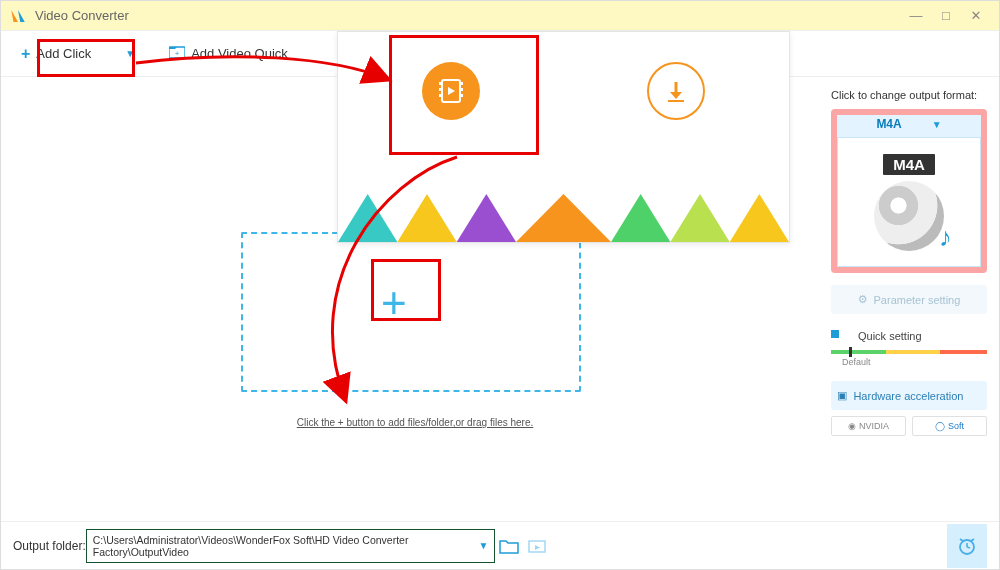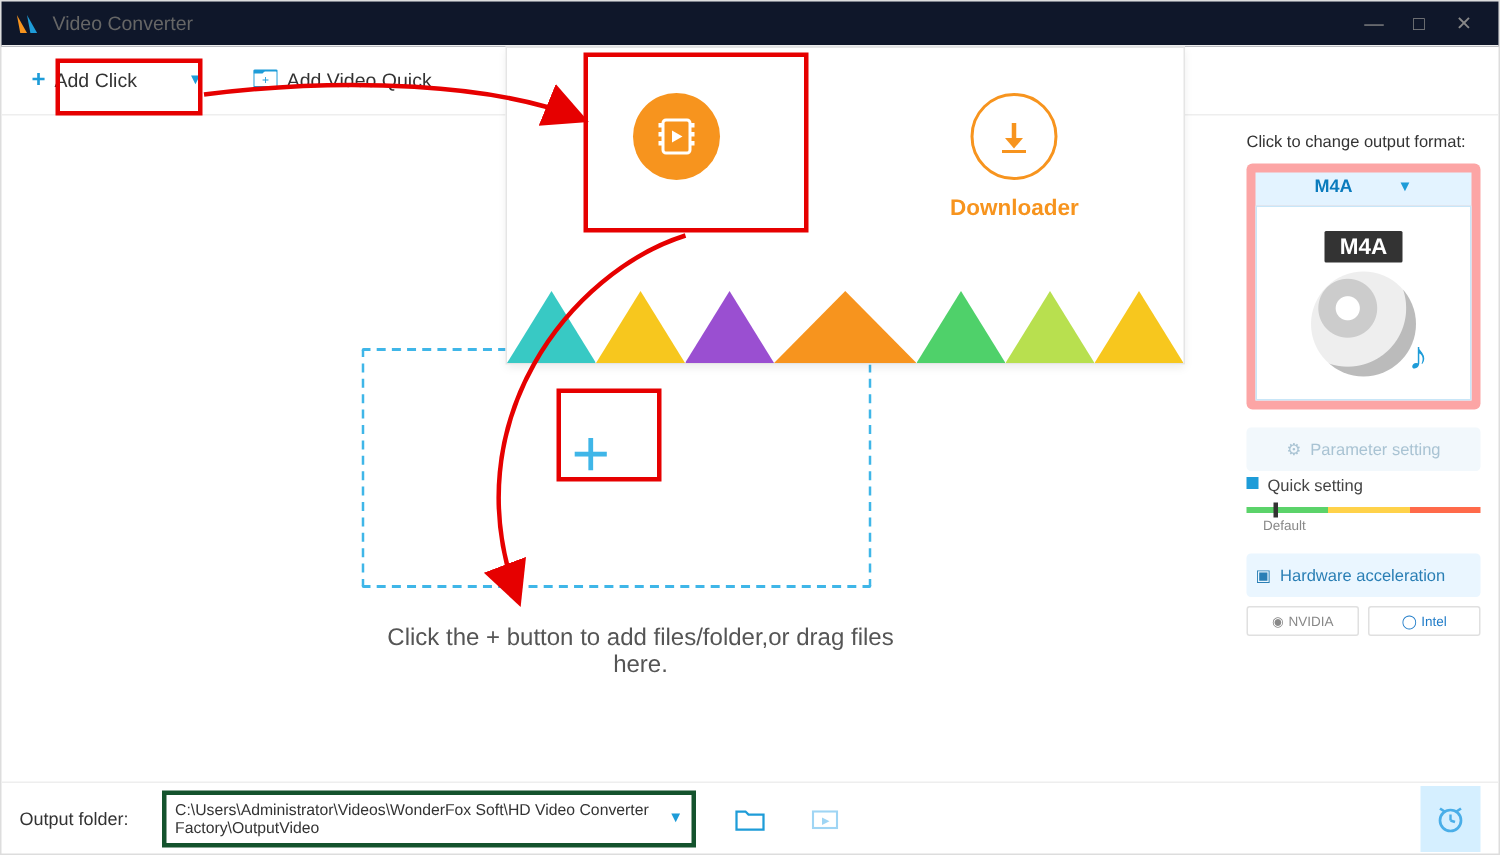--- a/index.html
+++ b/index.html
@@ -1,20 +1,20 @@
 <!DOCTYPE html>
 <html><head>
 <meta charset="utf-8">
 <style>
 * { box-sizing: border-box; margin: 0; padding: 0; font-family: "Segoe UI", Arial, sans-serif; }
 body { background: #f5f5f5; width: 1000px; height: 570px; overflow: hidden; position: relative; }
 .window { width: 1000px; height: 570px; background: #fff; border: 1px solid #ddd; position: relative; }
 
 
-.titlebar { height: 30px; background: #0f172a; display: flex; align-items: center; padding: 0 8px; border-bottom: 1px solid #eee; }
+.titlebar { height: 30px; background: #fef9c3; display: flex; align-items: center; padding: 0 8px; border-bottom: 1px solid #eee; }
 .titlebar .logo { width: 18px; height: 18px; margin-right: 8px; }
 .titlebar .title { font-size: 13px; color: #666; flex: 1; }
 .titlebar .ctrl { width: 30px; text-align: center; color: #888; font-size: 13px; cursor: pointer; }
 
 
 .toolbar { height: 46px; display: flex; align-items: center; padding: 0 10px; border-bottom: 1px solid #eee; gap: 16px; }
 .tbtn { display: inline-flex; align-items: center; gap: 6px; font-size: 13px; color: #333; cursor: pointer; padding: 4px 10px; }
 .plus-ico { color: #1e9cd8; font-size: 16px; font-weight: bold; }
 .drop-caret { color: #1e9cd8; font-size: 10px; padding: 4px 8px; cursor: pointer; }
 .folder-ico { color: #1e9cd8; font-size: 14px; }
@@ -32,47 +32,47 @@
 .mode .lbl { font-size: 15px; font-weight: 600; }
 .mode.conv .lbl { color: #f7941e; }
 .mode.dl .lbl { color: #f7941e; }
 .tris { position: absolute; bottom: 0; left: 0; right: 0; height: 48px; display: flex; }
 .tri { flex: 1; clip-path: polygon(50% 0, 100% 100%, 0 100%); }
 
 
 .main { position: absolute; top: 76px; left: 0; right: 178px; bottom: 48px; }
 .dropzone { position: absolute; top: 155px; left: 240px; width: 340px; height: 160px; border: 2px dashed #3fb6e8; border-radius: 2px; }
 .bigplus { position: absolute; top: 204px; left: 380px; font-size: 44px; color: #3fb6e8; font-weight: 200; line-height: 1; }
-.dropmsg { position: absolute; top: 340px; left: 256px; width: 340px; text-align: center; font-size: 16px; color: #555; }
+.dropmsg { position: absolute; top: 340px; left: 244px; width: 340px; text-align: center; font-size: 10px; color: #555; text-decoration: underline; }
 
 
 .rpanel { position: absolute; top: 76px; right: 6px; width: 168px; bottom: 48px; padding: 6px; }
 .rpanel .hint { font-size: 11px; color: #333; margin: 6px 0 8px; }
 .fmtbox { background: #fca5a5; border-radius: 4px; padding: 6px; }
 .fmtsel { background: #e3f3ff; display: flex; align-items: center; justify-content: center; gap: 30px; font-size: 12px; color: #0a7bbd; font-weight: 600; padding: 2px 0 6px; cursor: pointer; }
 .fmtsel .car { color: #1e9cd8; font-size: 10px; }
 .preview { background: #fff; border: 1px solid #c8e6f8; height: 130px; display: flex; flex-direction: column; align-items: center; justify-content: center; }
 .preview .badge { background: #333; color: #fff; font-size: 15px; font-weight: 700; padding: 2px 10px; border-radius: 1px; margin-bottom: 6px; }
 .disc { width: 70px; height: 70px; border-radius: 50%; background: radial-gradient(circle at 35% 35%, #fff 0 12%, #ccc 13% 30%, #eee 31% 60%, #bbb 61% 100%); position: relative; }
 .note { position: absolute; right: -8px; bottom: -2px; font-size: 26px; color: #1e9cd8; }
 .pset { margin-top: 12px; background: #f2f8fc; color: #a9c3d3; font-size: 11px; text-align: center; padding: 8px 4px; border-radius: 3px; display: flex; align-items: center; justify-content: center; gap: 6px; cursor: pointer; }
-.qs { margin-top: 4px; font-size: 11px; color: #444; display: flex; align-items: flex-start; gap: 6px; }
+.qs { margin-top: 16px; font-size: 11px; color: #444; display: flex; align-items: flex-start; gap: 19px; }
 .qs .dot { width: 8px; height: 8px; background: #1e9cd8; }
 .slider { margin-top: 8px; height: 4px; background: linear-gradient(90deg,#5bd36a 0 35%, #ffd24a 35% 70%, #ff6a4a 70% 100%); position: relative; }
 .slider .thumb { position: absolute; top: -3px; left: 18px; width: 3px; height: 10px; background: #333; }
 .deflbl { font-size: 9px; color: #888; margin-top: 3px; margin-left: 11px; }
 .hw { margin-top: 14px; background: #eaf6ff; font-size: 11px; color: #2a7fb5; padding: 8px 6px; display: flex; align-items: center; gap: 6px; border-radius: 3px; cursor: pointer; }
 .vendors { margin-top: 6px; display: flex; gap: 6px; }
 .vchip { flex: 1; border: 1px solid #e0e0e0; font-size: 9px; color: #888; text-align: center; padding: 4px 2px; border-radius: 2px; display: flex; align-items: center; justify-content: center; gap: 3px; }
 .vchip.intel { color: #1e7bc8; }
 
 
-.bottom { position: absolute; left: 0; right: 0; bottom: 0; height: 48px; border-top: 1px solid #eee; display: flex; align-items: center; padding: 0 12px; gap: 22px; }
+.bottom { position: absolute; left: 0; right: 0; bottom: 0; height: 48px; border-top: 1px solid #eee; display: flex; align-items: center; padding: 0 12px; gap: 0; }
 .oflbl { font-size: 12px; color: #333; }
-.ofpath { flex: 1; max-width: 480px; border: 3px solid #14532d; height: 28px; display: flex; align-items: center; padding: 16px 6px; font-size: 10.5px; color: #333; background: #fff; }
+.ofpath { flex: 1; max-width: 480px; border: 1px solid #14532d; height: 28px; display: flex; align-items: center; padding: 16px 6px; font-size: 10.5px; color: #333; background: #fff; }
 .ofpath .car { margin-left: auto; color: #1e9cd8; font-size: 10px; }
 .icobtn { width: 28px; height: 24px; display: flex; align-items: center; justify-content: center; color: #1e9cd8; cursor: pointer; font-size: 16px; }
 .spacer { flex: 1; }
 .runbtn { width: 140px; height: 44px; background: #bfe7ff; color: #68bdf0; font-size: 22px; font-weight: 500; display: flex; align-items: center; justify-content: center; cursor: pointer; }
 .clockbtn { width: 40px; height: 44px; background: #d5efff; display: flex; align-items: center; justify-content: center; color: #4aaee8; font-size: 20px; cursor: pointer; }
 
 
 .arrows { position: absolute; inset: 0; pointer-events: none; z-index: 60; }
 </style>
 </head>
@@ -132,21 +132,20 @@
         </div>
       </div>
       <div class="mode dl">
         <div class="circle">
           <svg width="28" height="28" viewBox="0 0 28 28">
               <line x1="14" y1="5" x2="14" y2="18" stroke="#f7941e" stroke-width="3"></line>
               <polygon points="8,15 20,15 14,22" fill="#f7941e"></polygon>
               <line x1="6" y1="24" x2="22" y2="24" stroke="#f7941e" stroke-width="2"></line>
             </svg>
         </div>
-        <div class="lbl">Downloader</div>
       </div>
     </div>
     <div class="tris">
       <div class="tri" style="background:#38c9c4"></div>
       <div class="tri" style="background:#f7c71e"></div>
       <div class="tri" style="background:#9a4fd1"></div>
       <div class="tri" style="background:#f7941e;flex:1.6"></div>
       <div class="tri" style="background:#4fd16a"></div>
       <div class="tri" style="background:#b8e04f"></div>
       <div class="tri" style="background:#f7c71e"></div>
@@ -183,21 +182,21 @@
       <span>▣</span>
       <span>Hardware acceleration</span>
     </div>
     <div class="vendors">
       <div class="vchip">
         <span>◉</span>
         <span>NVIDIA</span>
       </div>
       <div class="vchip intel">
         <span>◯</span>
-        <span>Intel</span>
+        <span>Soft</span>
       </div>
     </div>
   </div>
 
   <div class="bottom">
     <span class="oflbl">Output folder:</span>
     <div class="ofpath">
       <span>C:\Users\Administrator\Videos\WonderFox Soft\HD Video Converter Factory\OutputVideo</span>
       <span class="car">▼</span>
     </div>

